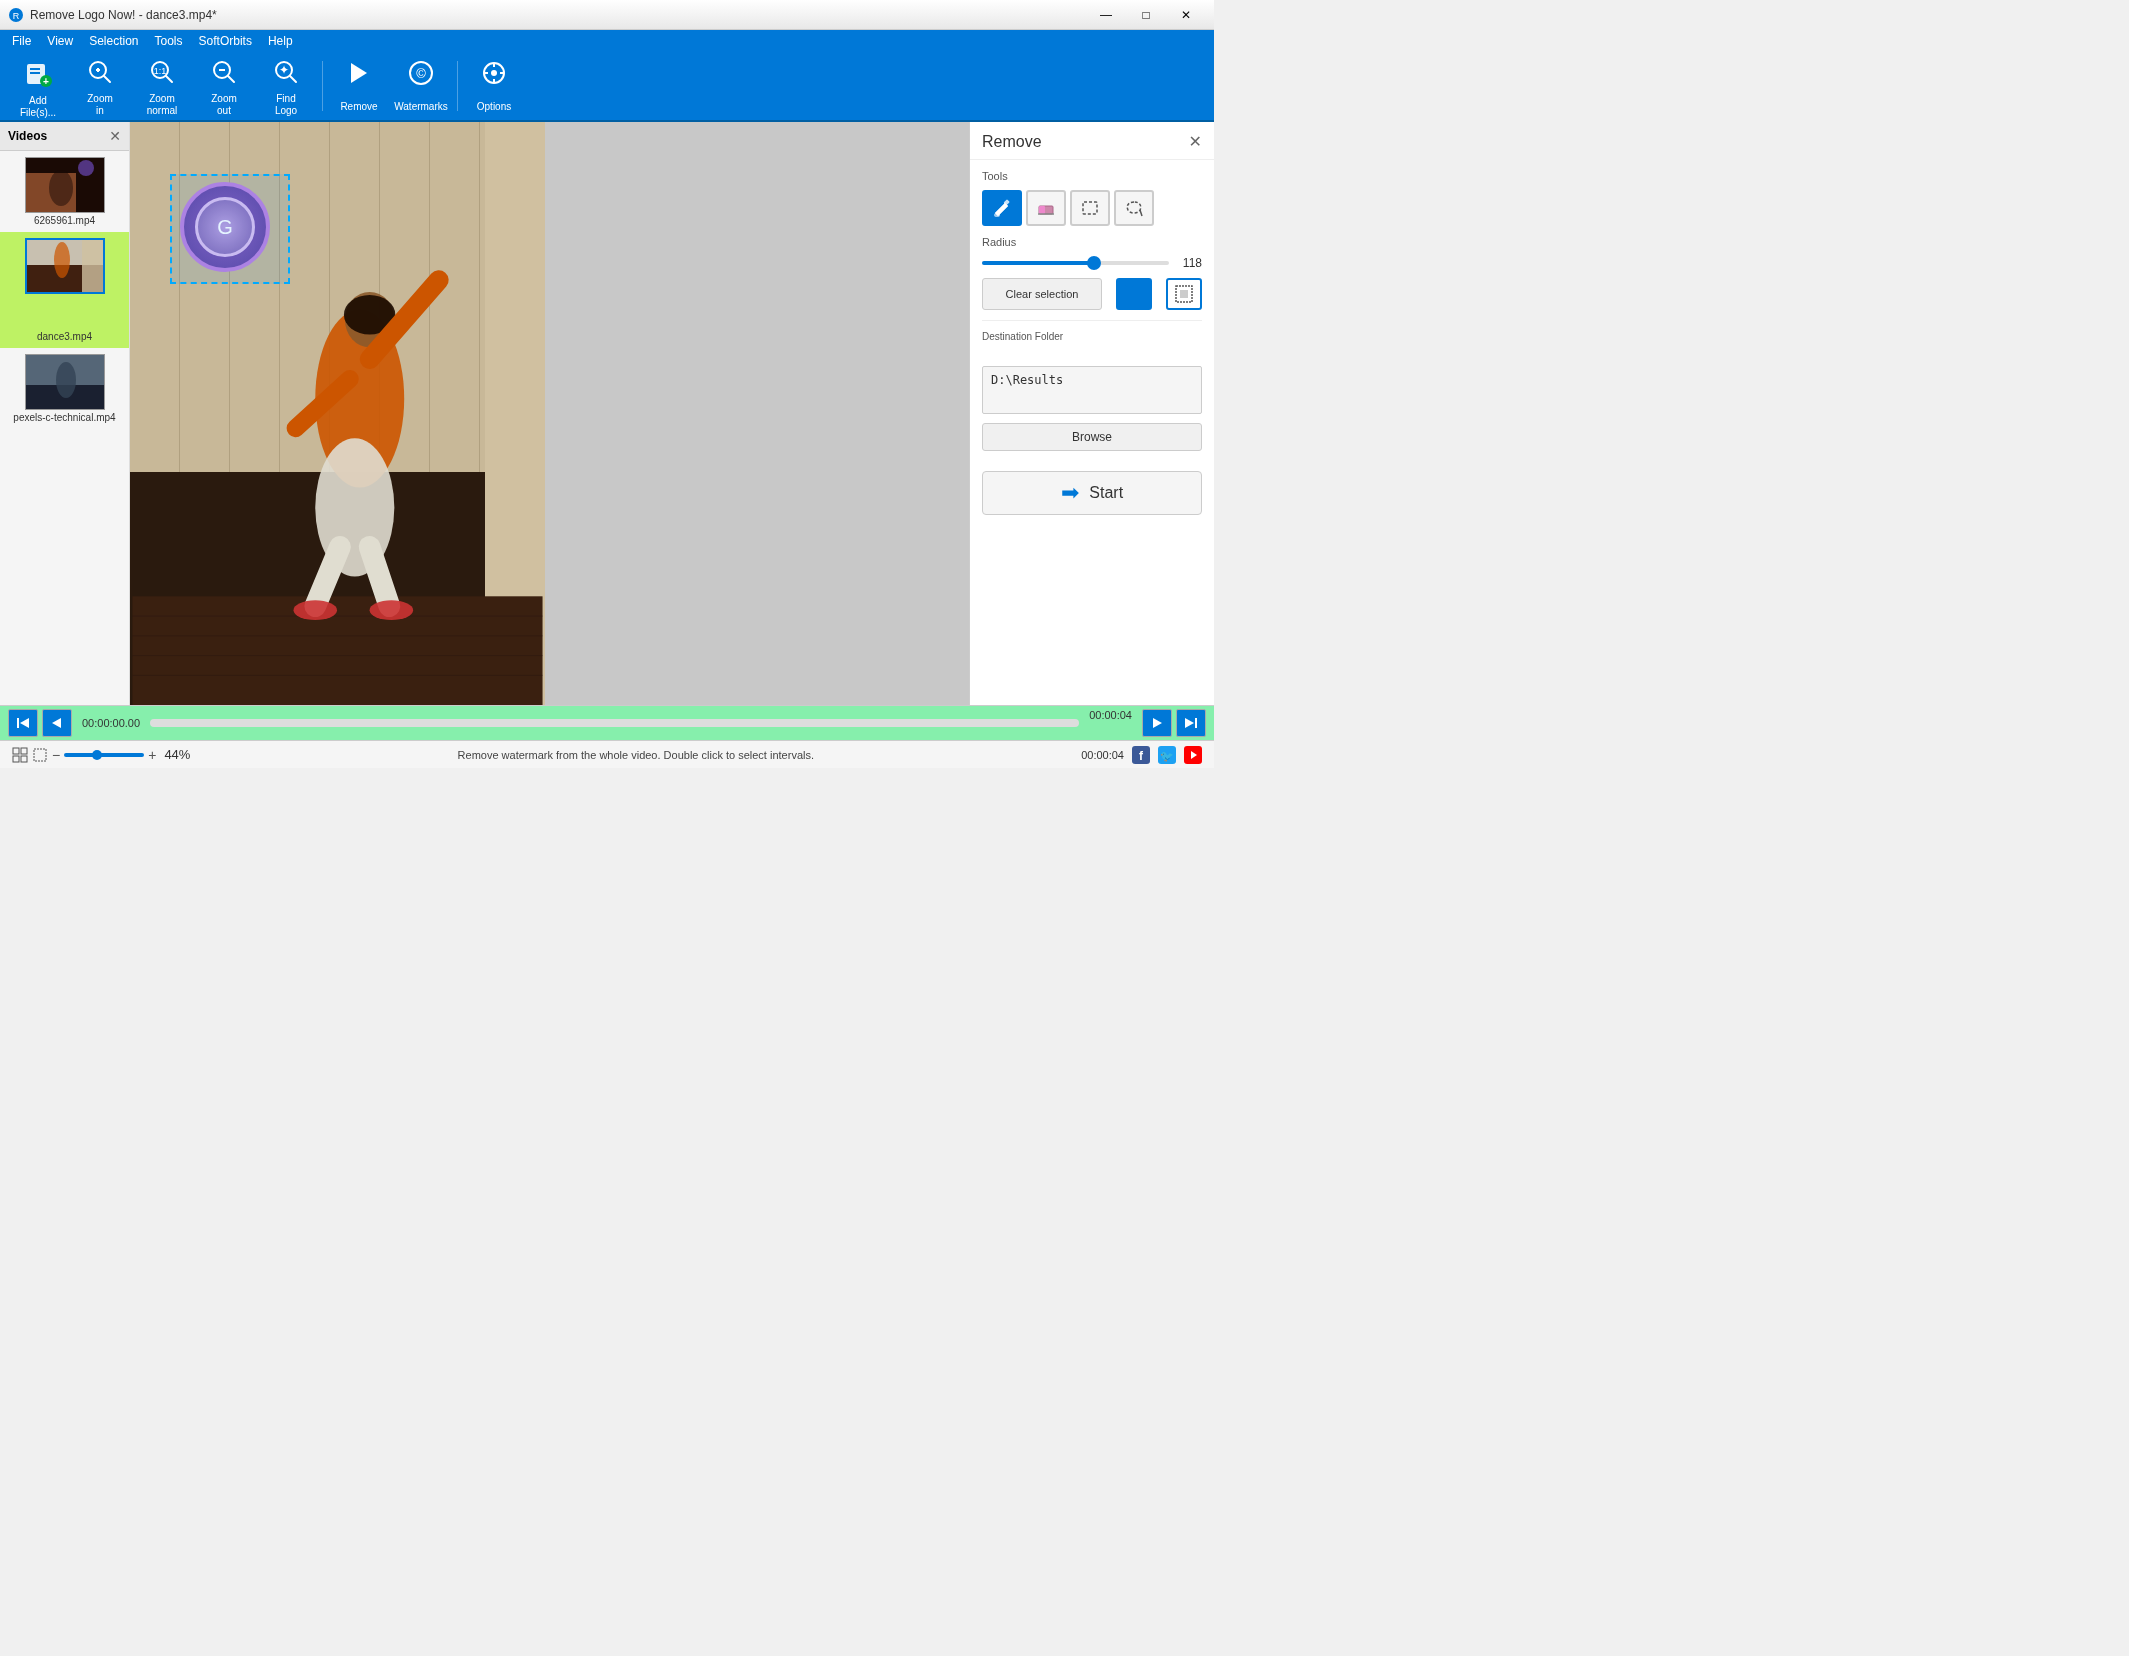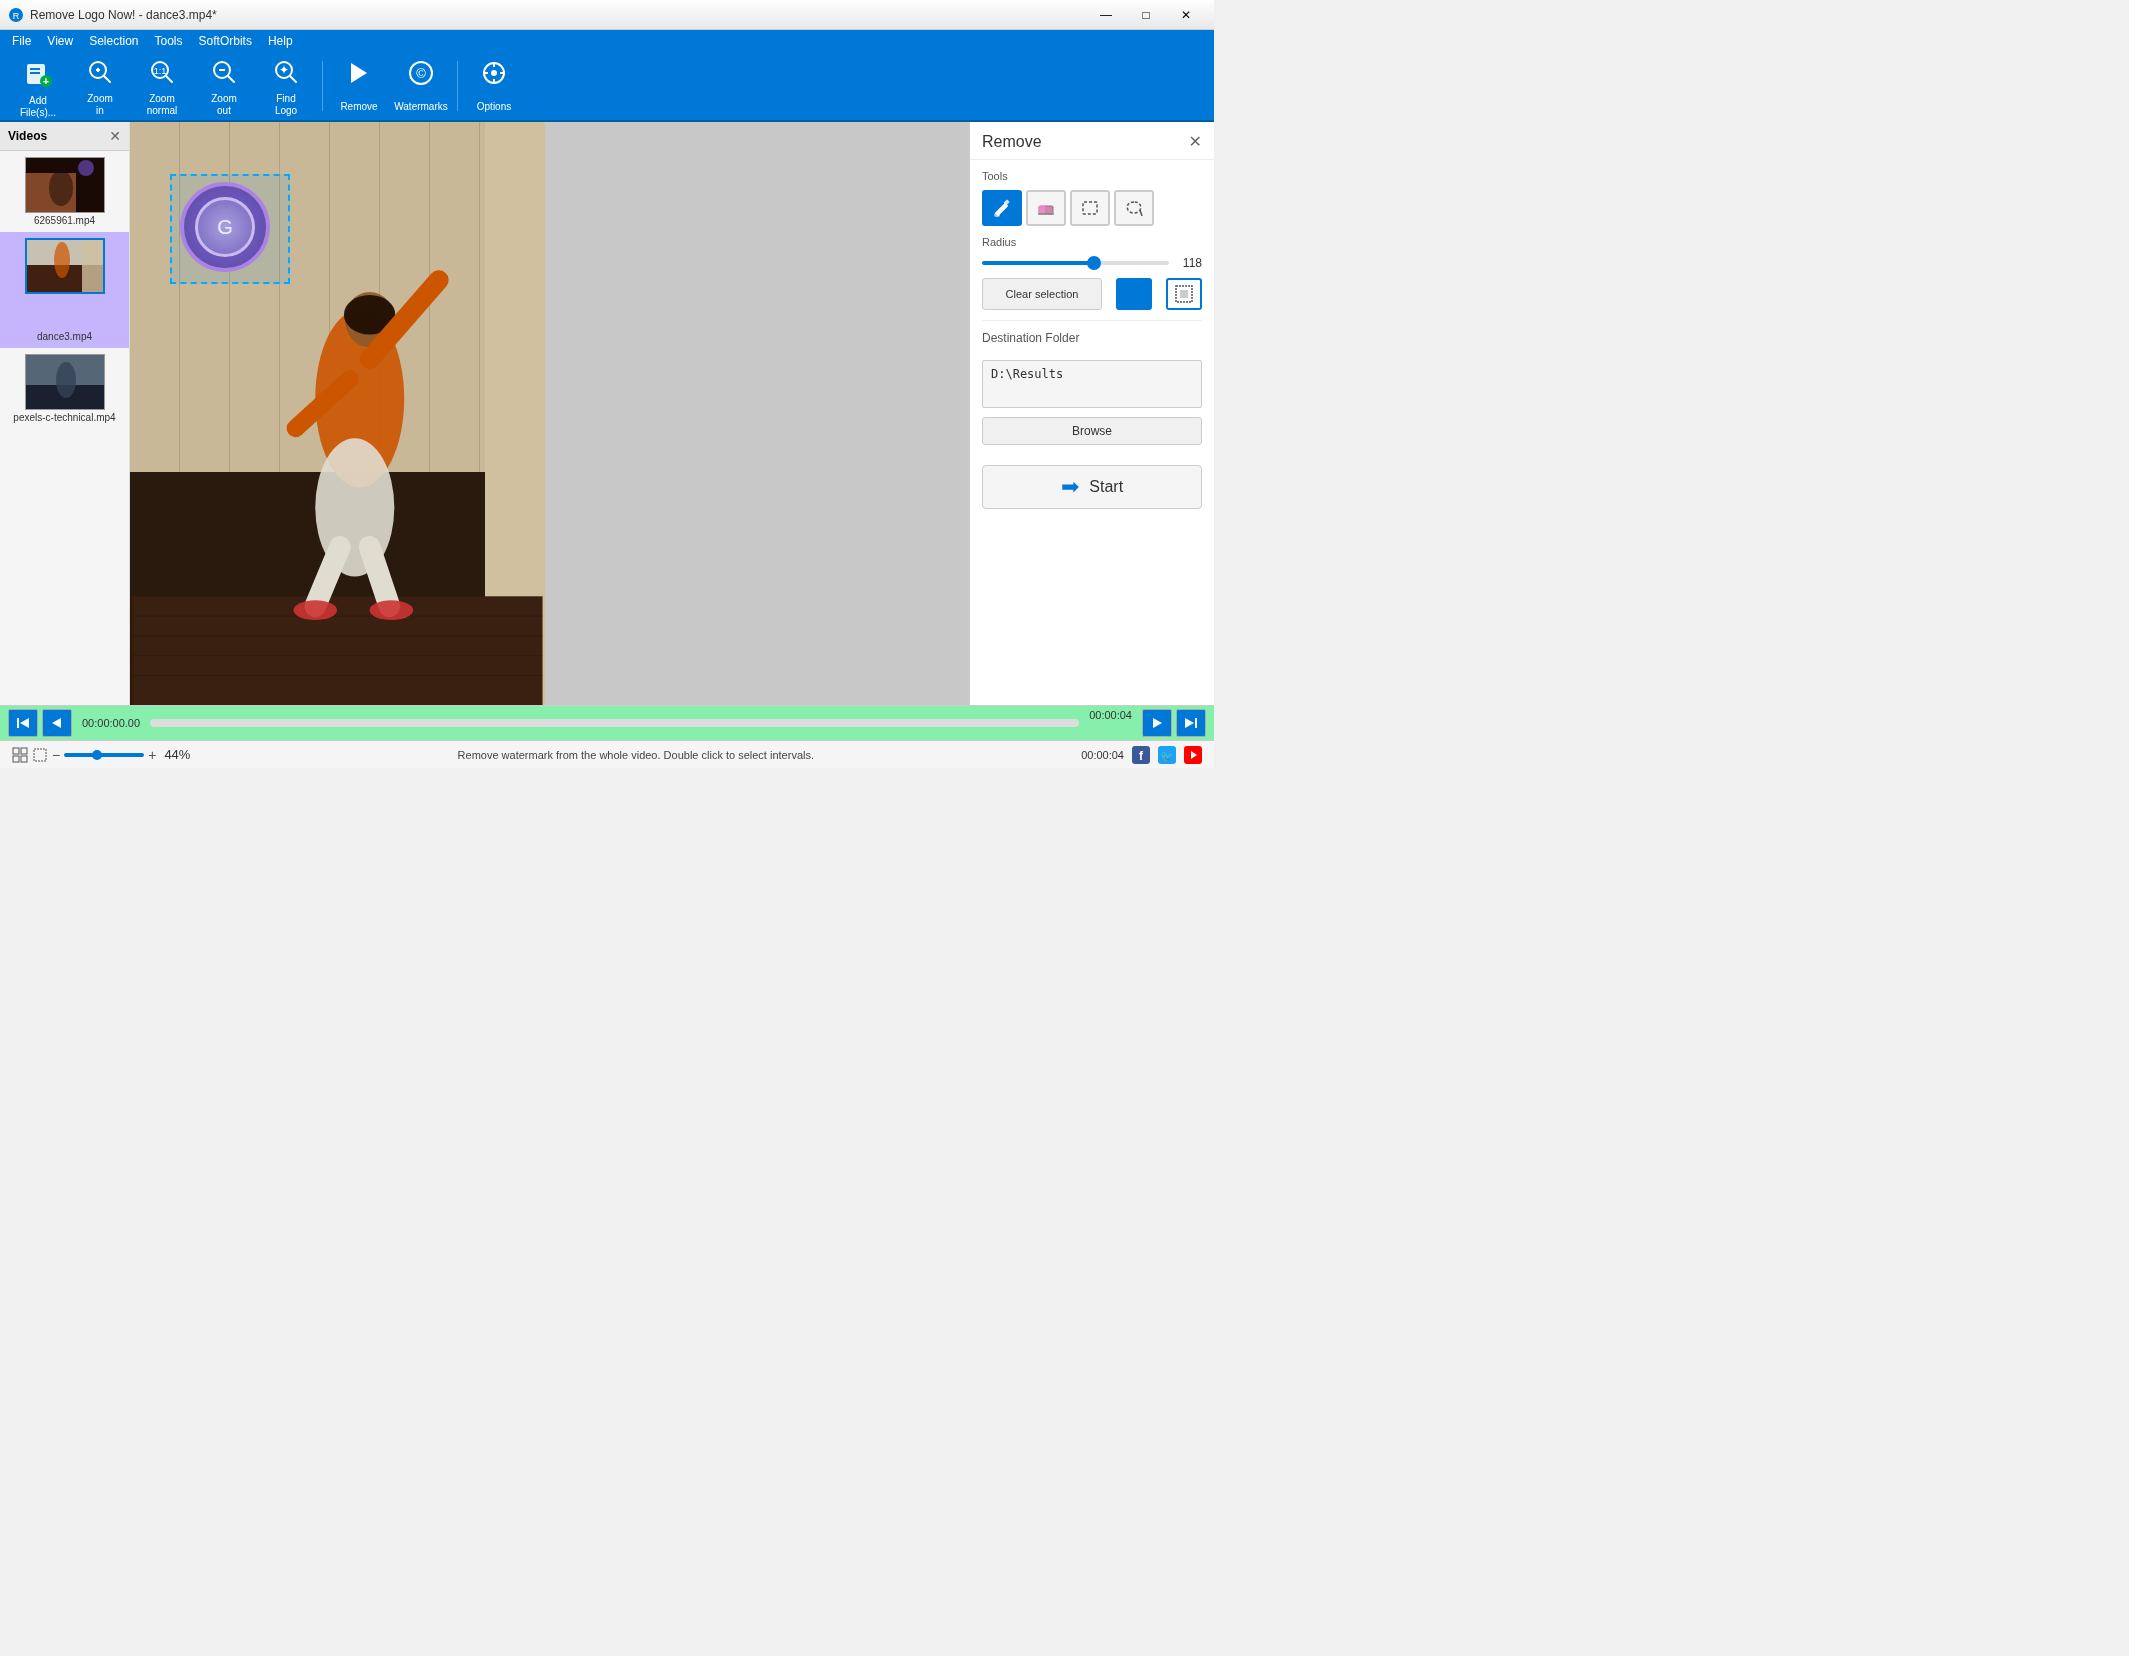--- a/index.html
+++ b/index.html
@@ -92,21 +92,21 @@
     .sidebar-header-title { font-weight: bold; font-size: 12px; }
     .sidebar-close { cursor: pointer; font-size: 14px; color: #666; }
     .video-item {
       padding: 6px 4px;
       cursor: pointer;
       display: flex;
       flex-direction: column;
       align-items: center;
       gap: 2px;
     }
-    .video-item.selected { background: #c4b5fd; gap: 37px; }
+    .video-item.selected { background: #bef264; gap: 37px; }
     .video-thumb {
       width: 80px;
       height: 56px;
       background: #333;
       border: 1px solid #999;
       overflow: hidden;
       position: relative;
     }
     .video-thumb.selected-border { border: 2px solid #0078d7; }
     .video-name { font-size: 10px; text-align: center; color: #333; word-break: break-all; }
@@ -285,21 +285,21 @@
       border-radius: 3px;
       display: flex;
       align-items: center;
       justify-content: center;
       font-size: 13px;
     }
     .sel-mode-btn.active { background: #0078d7; color: white; }
 
     
     .dest-section { padding: 0 12px 10px; }
-    .dest-label { font-size: 12px; color: #555; margin-bottom: 15px; }
+    .dest-label { font-size: 10px; color: #555; margin-bottom: 24px; }
     .dest-input {
       width: 100%;
       height: 48px;
       border: 1px solid #ccc;
       background: #f5f5f5;
       padding: 6px 8px;
       font-size: 12px;
       border-radius: 2px;
       color: #333;
       resize: none;

